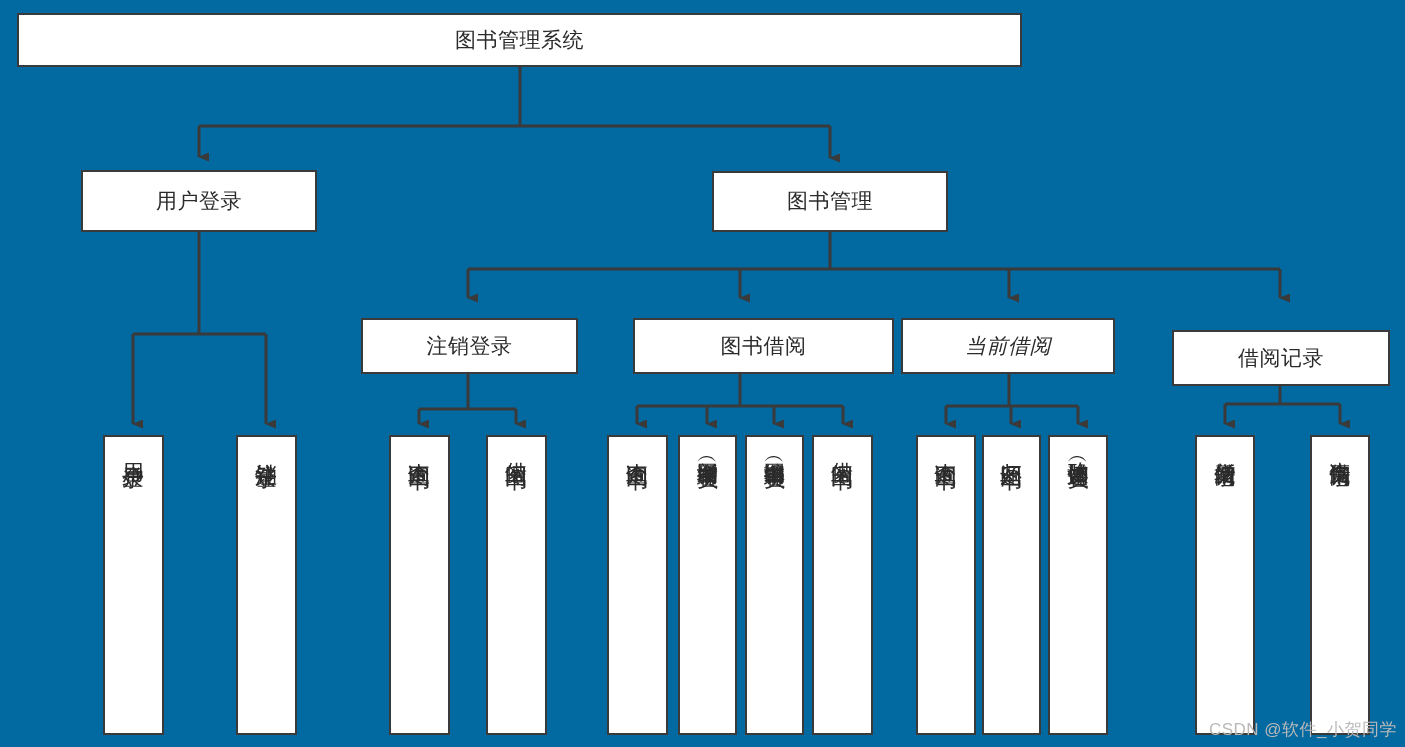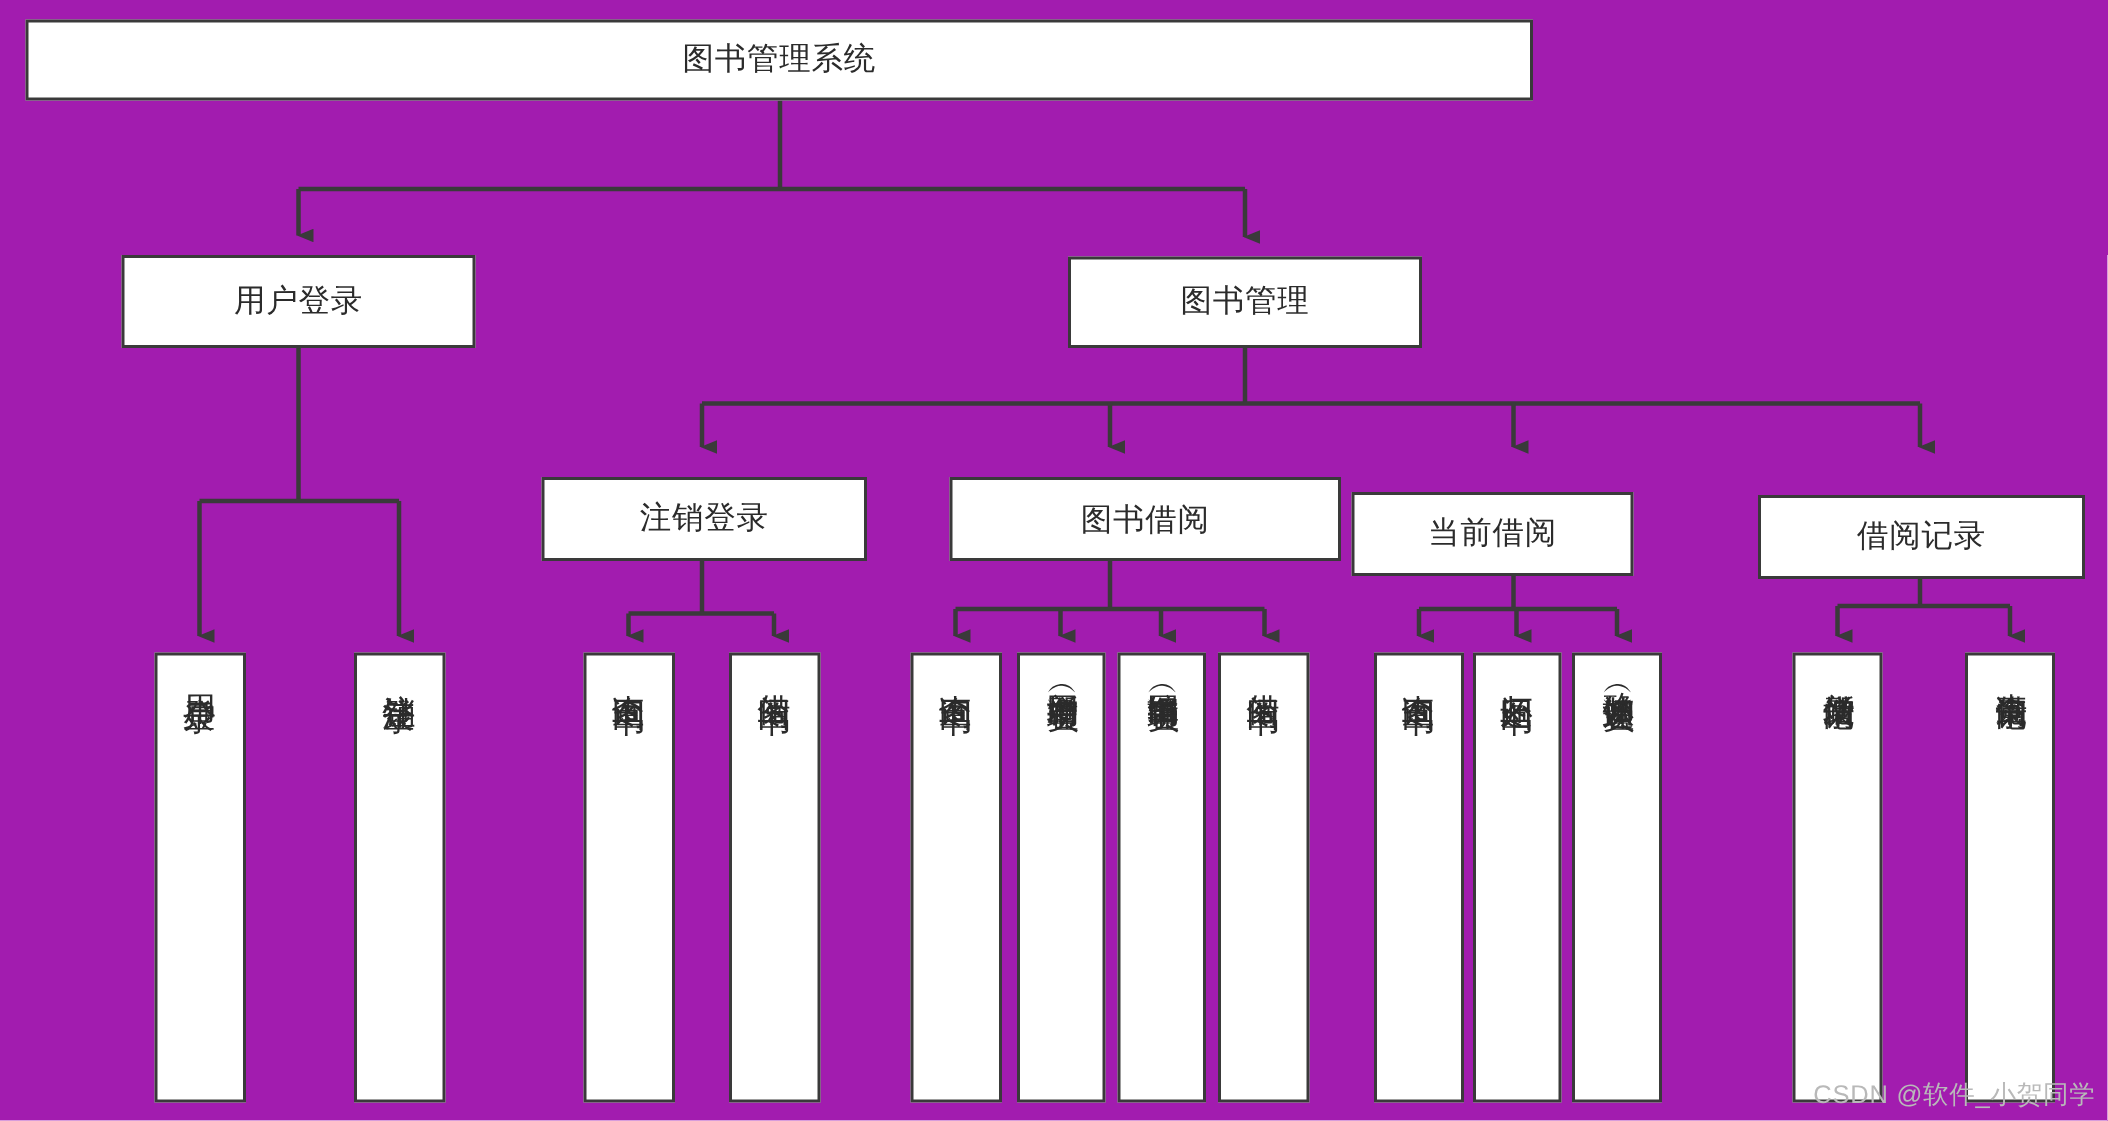--- a/index.html
+++ b/index.html
@@ -7,21 +7,21 @@
     padding: 0;
     background: #ffffff;
   }
   body {
     font-family: "Liberation Sans", "DejaVu Sans", sans-serif;
   }
   #canvas {
     position: relative;
     width: 1405px;
     height: 747px;
-    background: #a21caf;
+    background: #0369a1;
     overflow: hidden;
   }
   svg#connectors {
     position: absolute;
     left: 0;
     top: 0;
     width: 1405px;
     height: 747px;
     pointer-events: none;
   }
@@ -141,21 +141,21 @@
   <div class="node horiz" style="left:712px; top:171px; width:236px; height:61px;">
     <span class="label">图书管理</span>
   </div>
 
   <div class="node horiz" style="left:361px; top:318px; width:217px; height:56px;">
     <span class="label">注销登录</span>
   </div>
   <div class="node horiz" style="left:633px; top:318px; width:261px; height:56px;font-family:Liberation Serif, serif;">
     <span class="label">图书借阅</span>
   </div>
-  <div class="node horiz" style="left:901px; top:328px; width:188px; height:56px;">
+  <div class="node horiz" style="left:901px; top:318px; width:214px; height:56px;font-style:italic;">
     <span class="label">当前借阅</span>
   </div>
   <div class="node horiz" style="left:1172px; top:330px; width:218px; height:56px;">
     <span class="label">借阅记录</span>
   </div>
 
   <div class="node vert" style="left:103px; top:435px; width:61px; height:300px;">
     <span class="label">用户登录</span>
   </div>
   <div class="node vert" style="left:236px; top:435px; width:61px; height:300px;">

